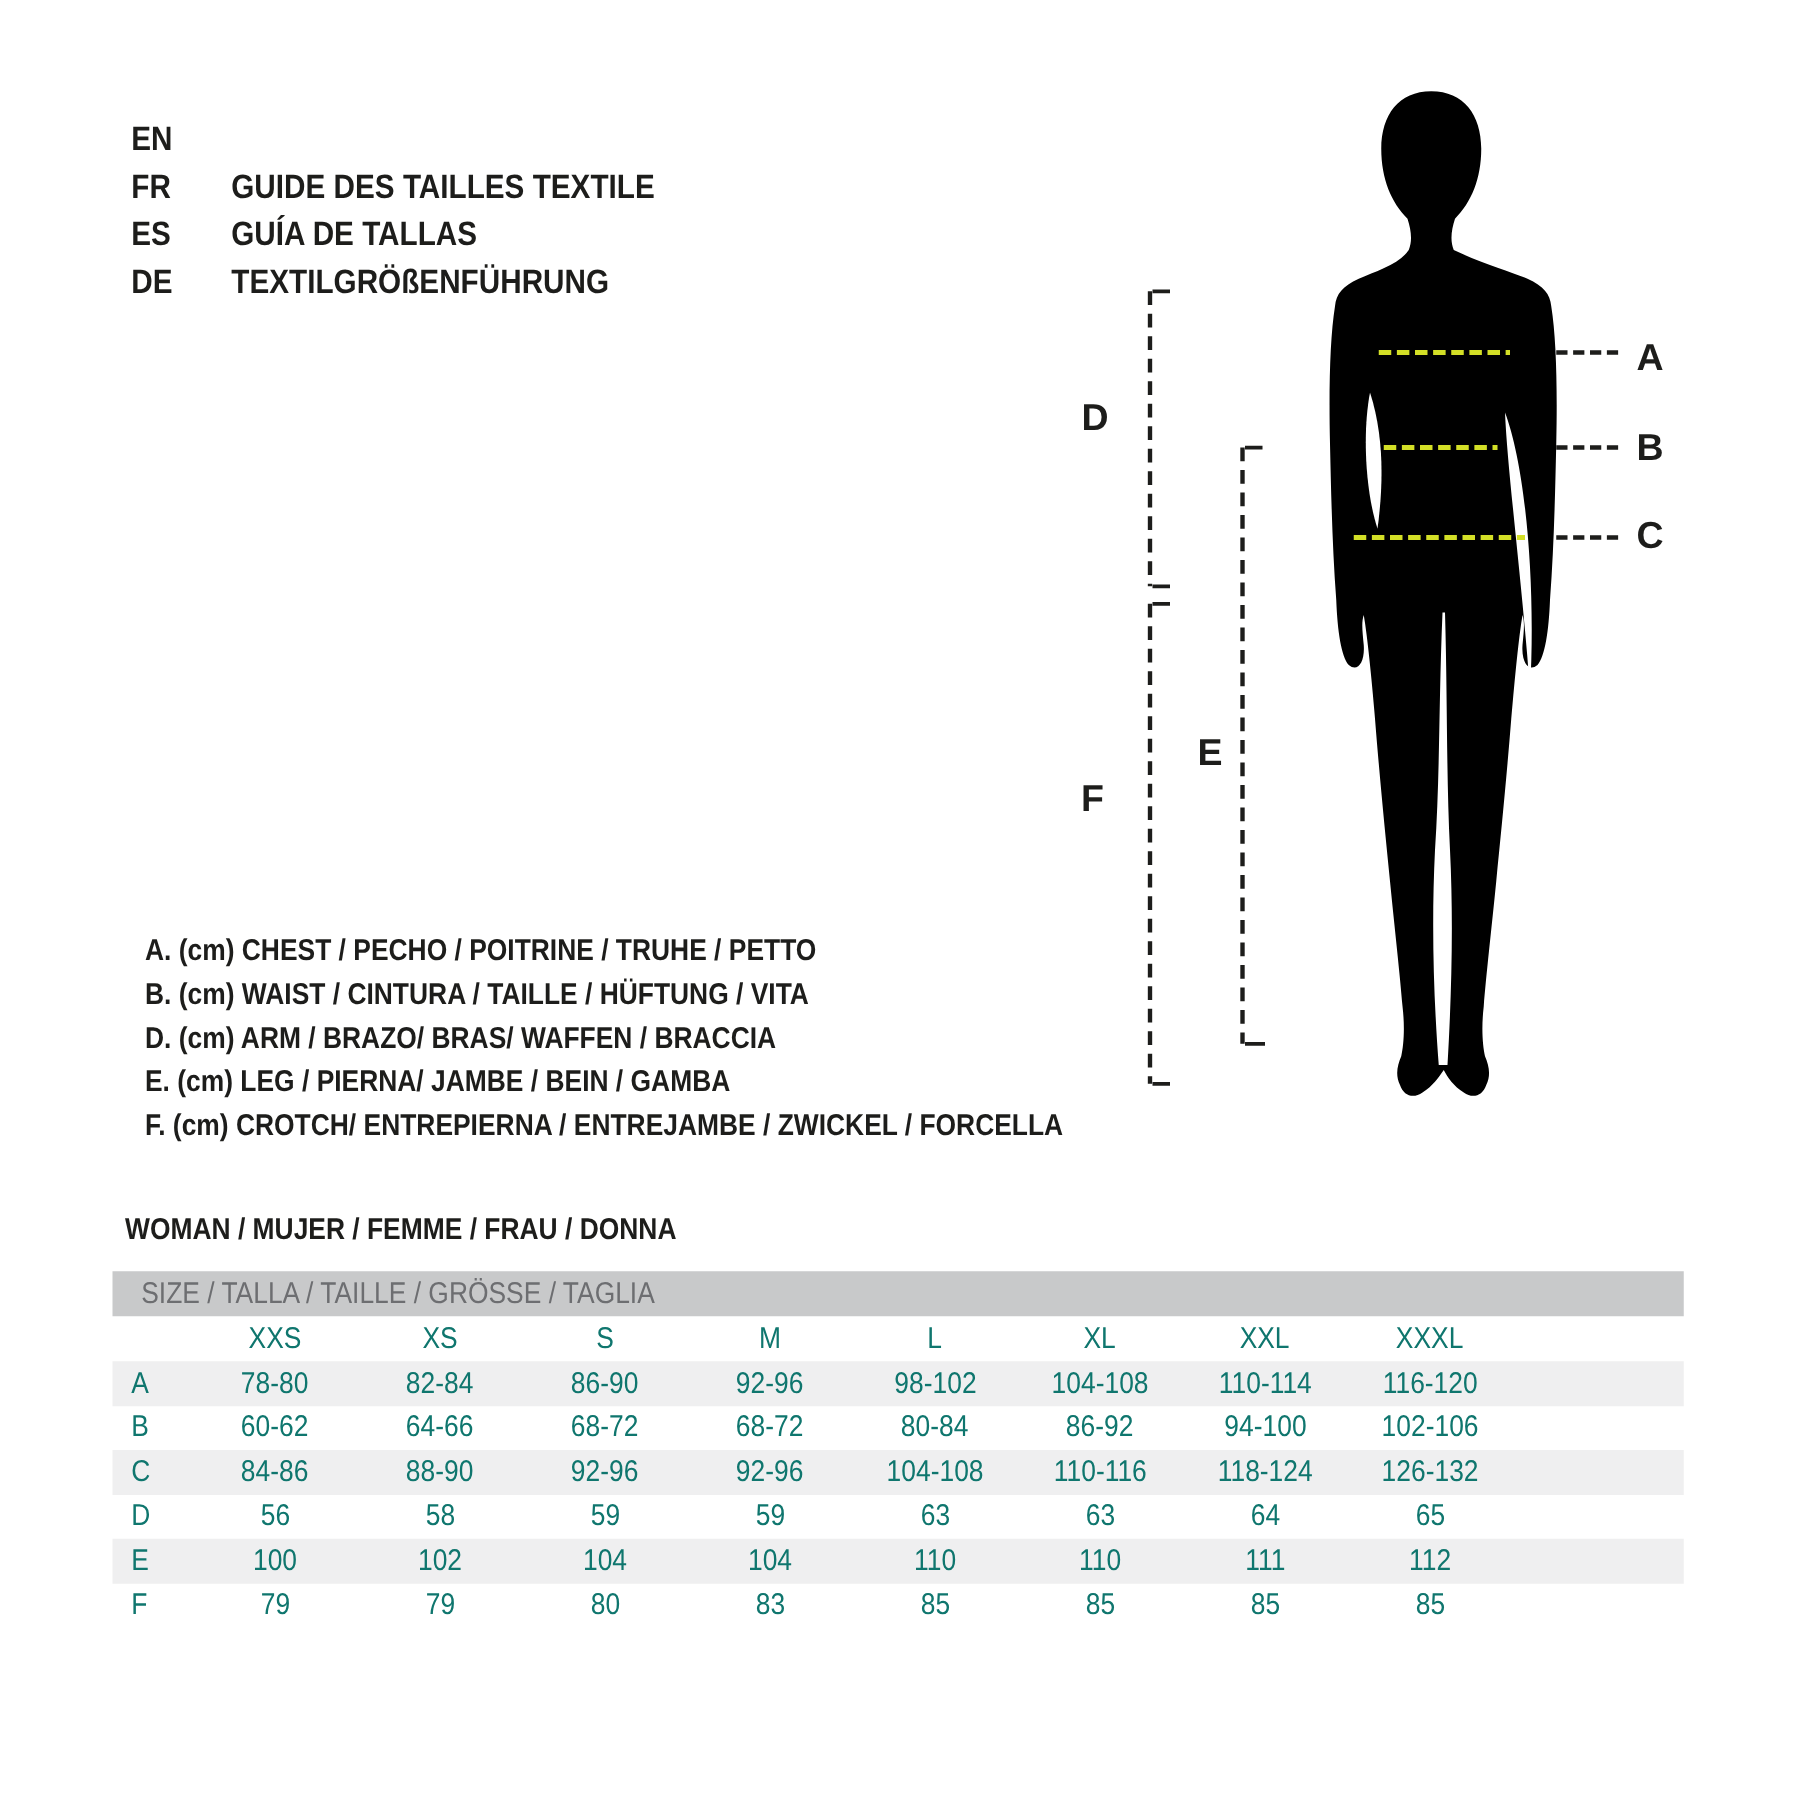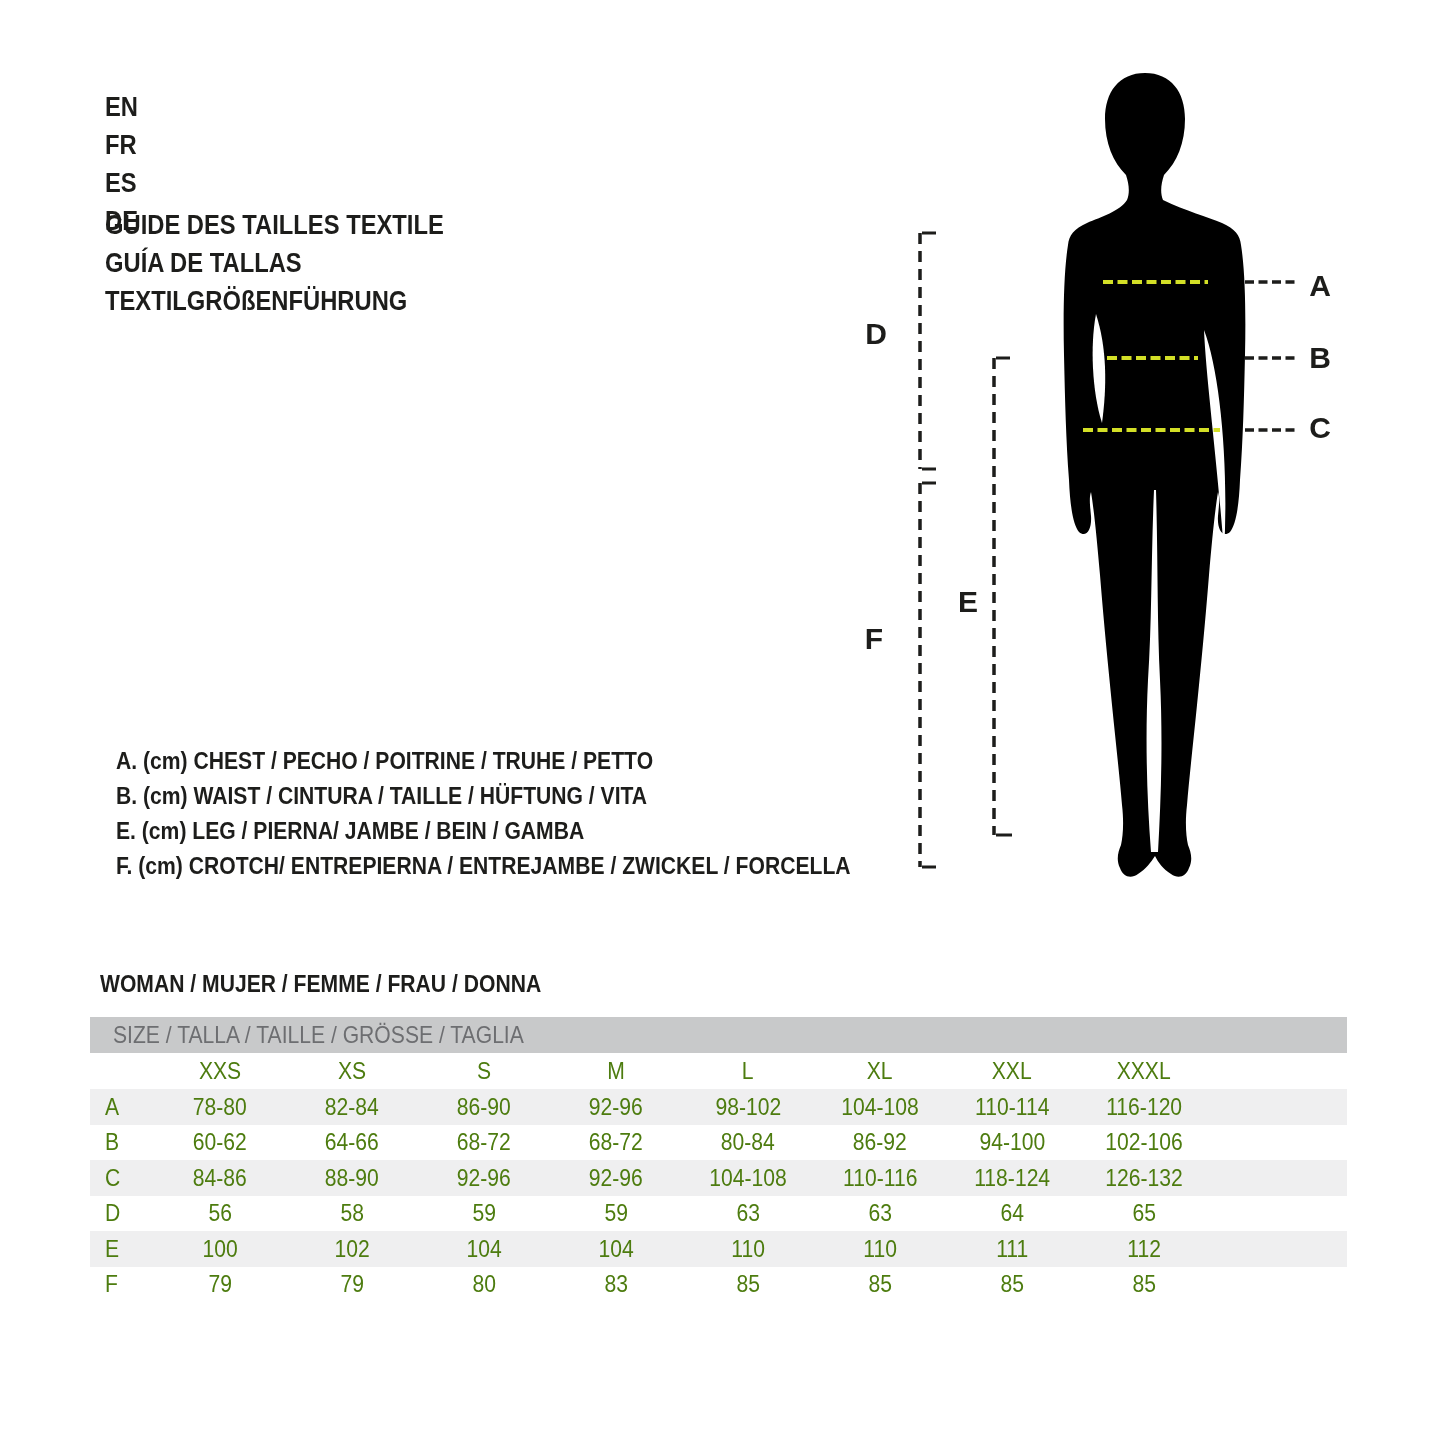--- a/index.html
+++ b/index.html
@@ -3,38 +3,38 @@
 <meta charset="utf-8">
 <style>
   html,body{margin:0;padding:0;background:#ffffff;}
   .page{position:relative;width:1445px;height:1444px;background:#ffffff;overflow:hidden;
         font-family:"Liberation Sans",sans-serif;color:#1d1d1b;}
   .cond{display:inline-block;transform:scaleX(0.88);transform-origin:0 50%;white-space:nowrap;}
   .cond-c{display:inline-block;transform:scaleX(0.88);transform-origin:50% 50%;white-space:nowrap;}
 
   
   .lang-block{position:absolute;left:105px;top:92px;}
-  .lang-row{display:flex;height:38px;align-items:flex-start;flex-direction:column;}
+  .lang-row{display:flex;height:38px;align-items:center;}
   .lang-code,.lang-title{font-size:27px;font-weight:bold;color:#1d1d1b;}
   .lang-code{width:80px;flex:0 0 80px;}
 
   
   .measure-block{position:absolute;left:116px;top:724px;margin-top:19px;}
   .measure-row{height:35px;display:flex;align-items:center;}
   .measure-row span{font-size:24px;font-weight:bold;color:#1d1d1b;}
 
   
   .gender-line{position:absolute;left:100px;top:966px;height:35px;display:flex;align-items:center;}
   .gender-line span{font-size:24px;font-weight:bold;color:#1d1d1b;}
 
   
   .size-table{position:absolute;left:90px;top:1017px;width:1257px;}
   .table-bar{height:36px;background:#c8c9ca;display:flex;align-items:center;padding-left:23px;box-sizing:border-box;}
   .table-bar span{font-size:24px;color:#6d6e71;}
-  .trow{display:flex;height:35.5px;align-items:center;font-size:24px;color:#4d7c0f;width:100%;}
+  .trow{display:flex;height:35.5px;align-items:center;font-size:24px;color:#0f766e;width:100%;}
   .trow-sizes{height:36px;}
   .stripe{background:#efeff0;}
   .tcell-label{flex:0 0 64px;padding-left:15px;box-sizing:border-box;display:flex;align-items:center;}
   .tcell{flex:0 0 132px;display:flex;align-items:center;justify-content:center;}
   .tcell-pad{flex:1 1 auto;}
 
   
   .figure-svg{position:absolute;left:850px;top:60px;width:550px;height:845px;}
   .yline{stroke:#d3df26;stroke-width:4;stroke-dasharray:10 4.5;fill:none;}
   .bdash{stroke:#1d1d1b;stroke-width:3.5;stroke-dasharray:9 4.5;fill:none;}
@@ -135,20 +135,23 @@
   </svg>
 
   <section class="measure-block">
     <div class="measure-row">
         <span class="cond">A. (cm) CHEST / PECHO / POITRINE / TRUHE / PETTO</span>
       </div>
     <div class="measure-row">
         <span class="cond">B. (cm) WAIST / CINTURA / TAILLE / HÜFTUNG / VITA</span>
       </div>
     <div class="measure-row">
+        <span class="cond">D. (cm) ARM / BRAZO/ BRAS/ WAFFEN / BRACCIA</span>
+      </div>
+    <div class="measure-row">
         <span class="cond">E. (cm) LEG / PIERNA/ JAMBE / BEIN / GAMBA</span>
       </div>
     <div class="measure-row">
         <span class="cond">F. (cm) CROTCH/ ENTREPIERNA / ENTREJAMBE / ZWICKEL / FORCELLA</span>
       </div>
   </section>
 
   <div class="gender-line">
     <span class="cond">WOMAN / MUJER / FEMME / FRAU / DONNA</span>
   </div>

